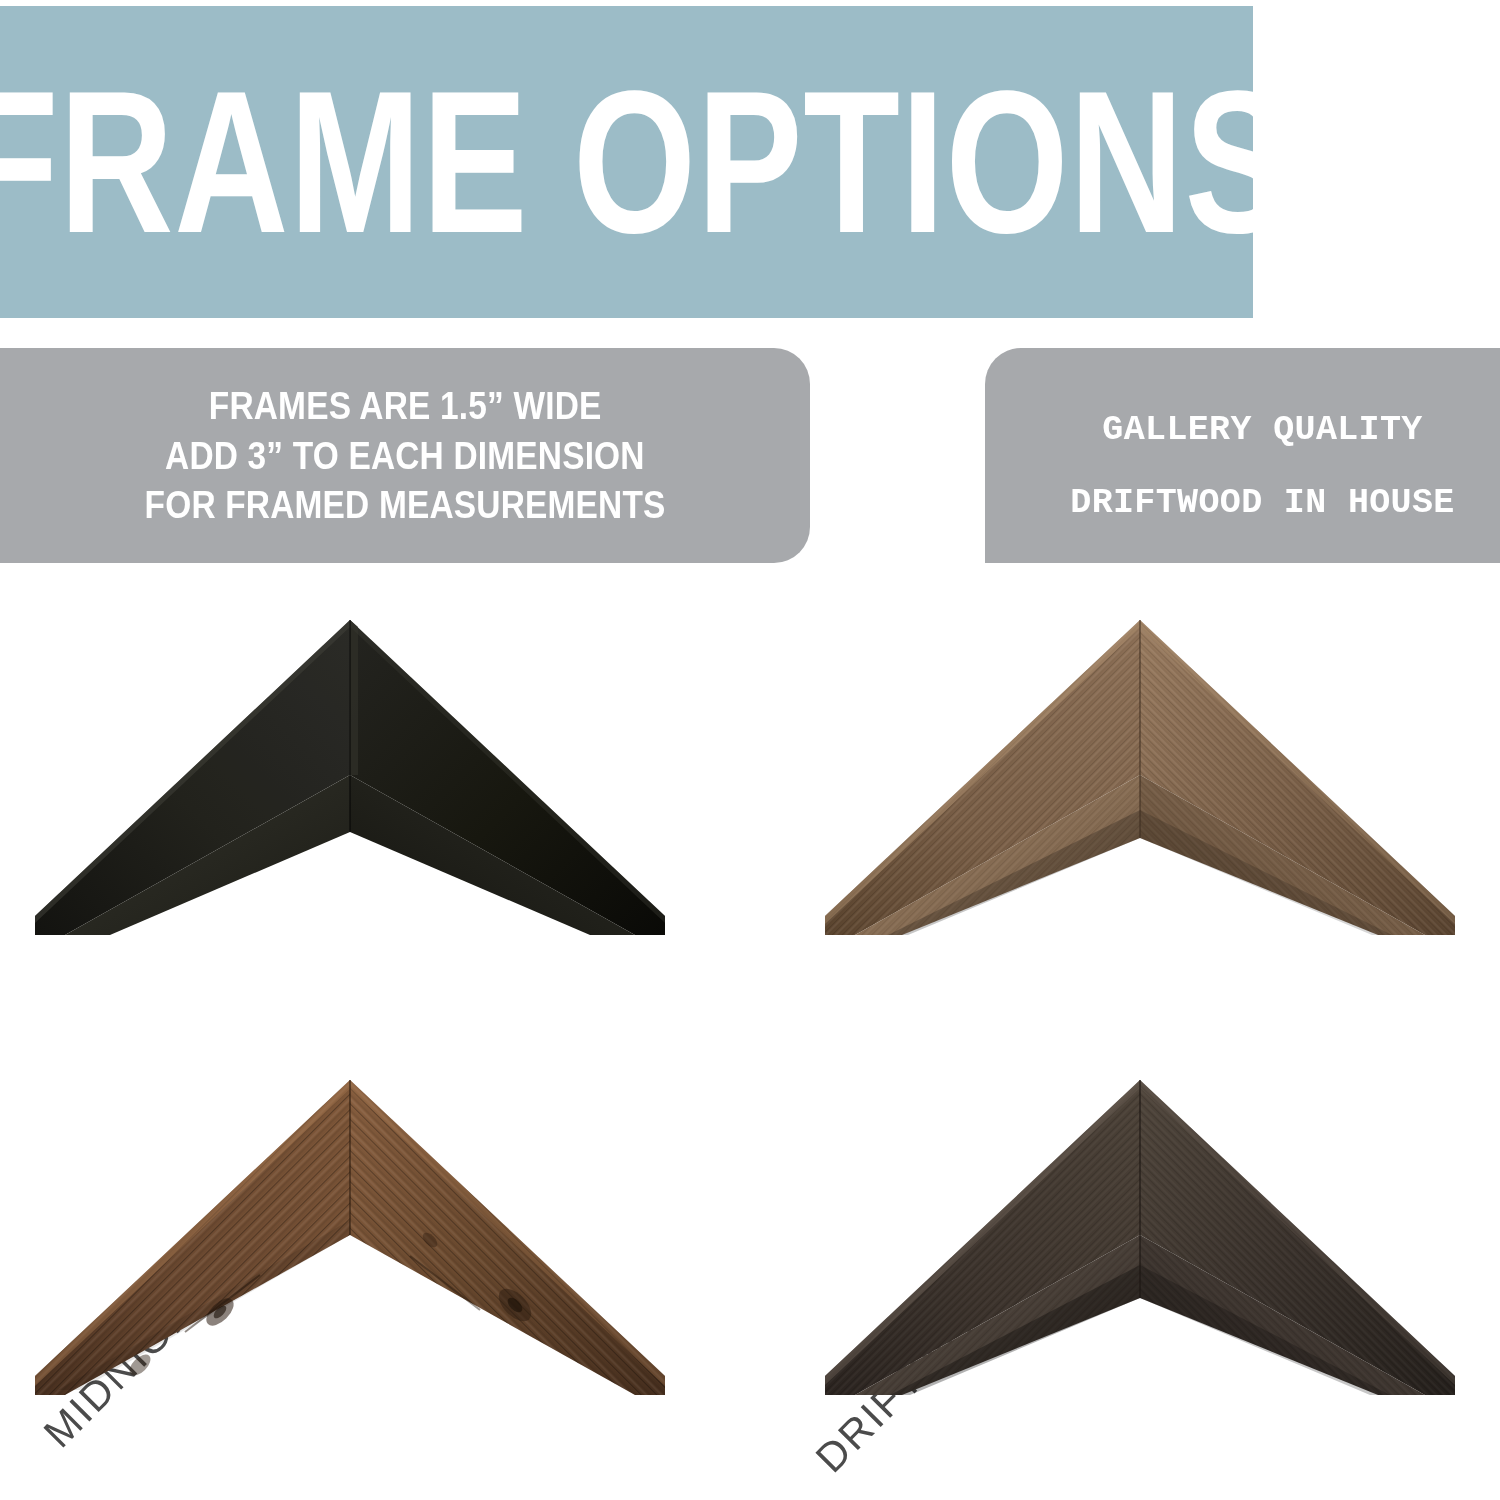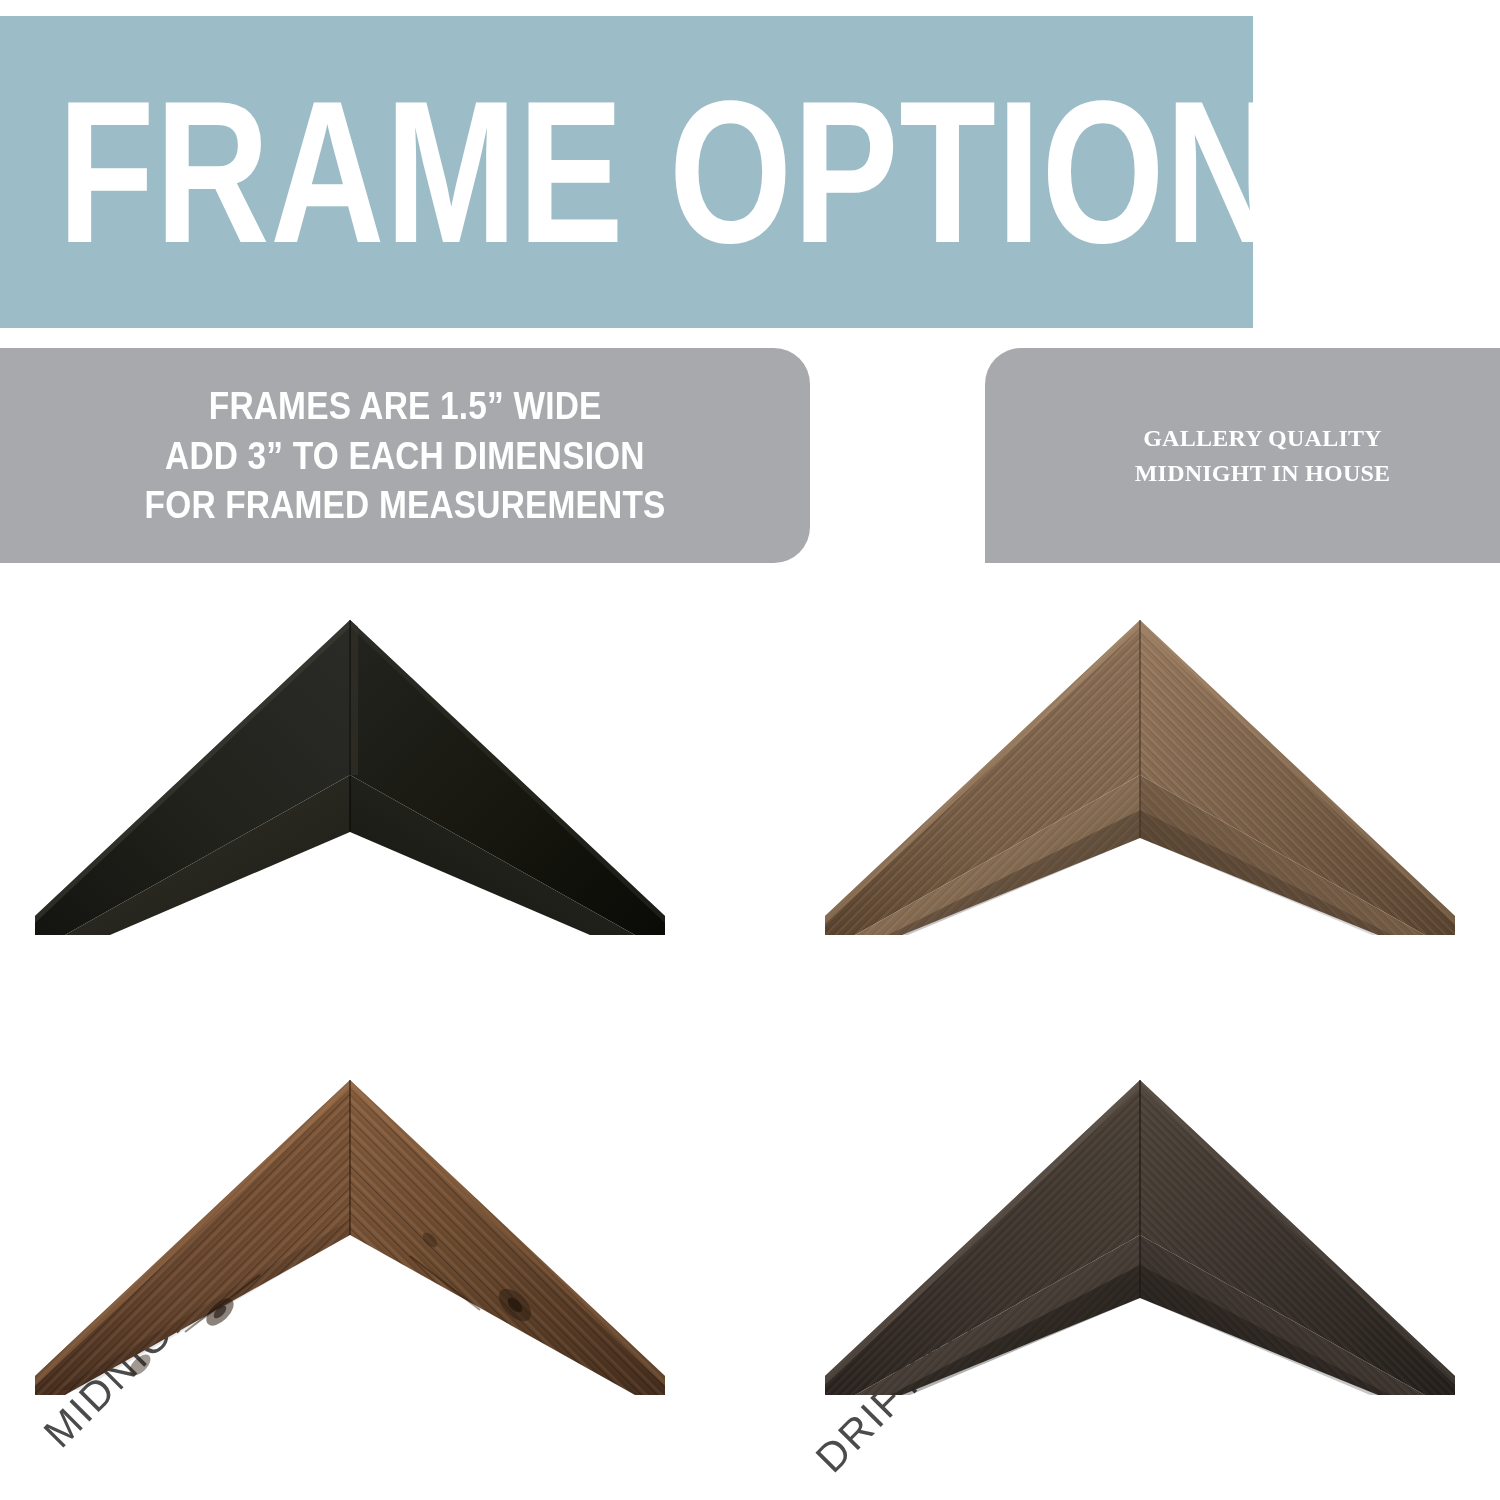--- a/index.html
+++ b/index.html
@@ -14,27 +14,27 @@
     height: 1500px;
     background: #ffffff;
     overflow: hidden;
     font-family: "Liberation Sans", sans-serif;
   }
 
   
   .banner {
     position: absolute;
     left: 0;
-    top: 16px;
+    top: 6px;
     width: 1253px;
     height: 312px;
     background: #9CBCC7;
     display: flex;
     align-items: center;
-    justify-content: flex-start;
+    justify-content: center;
   }
   .banner-title {
     color: #ffffff;
     font-family: "Liberation Sans", sans-serif;
     font-weight: 700;
     font-size: 172px;
     letter-spacing: 0.005em;
     line-height: 1;
     transform: scaleX(0.92) scaleY(1.18);
     transform-origin: center center;
@@ -72,26 +72,27 @@
   .info-left .line {
     font-family: "Liberation Sans", sans-serif;
     font-weight: 700;
     font-size: 36px;
     line-height: 1.38;
     letter-spacing: 0.005em;
     transform: scaleX(0.93) scaleY(1.1);
     white-space: nowrap;
   }
   .info-right .line {
-    font-family: Liberation Serif, serif;
+    font-family: Liberation Mono, monospace;
     font-weight: 700;
-    font-size: 24px;
+    font-size: 35px;
     line-height: 1.42;
     letter-spacing: 0.01em;
     white-space: nowrap;
+    margin-top: 23px;
   }
 
   
   .frame-cell {
     position: absolute;
     width: 700px;
     height: 420px;
   }
   .cell-tl { left: 10px;  top: 600px; }
   .cell-tr { left: 800px; top: 600px; }
@@ -133,21 +134,21 @@
   </div>
 
   <div class="info-box info-left">
     <div class="line">FRAMES ARE 1.5” WIDE</div>
     <div class="line">ADD 3” TO EACH DIMENSION</div>
     <div class="line">FOR FRAMED MEASUREMENTS</div>
   </div>
 
   <div class="info-box info-right">
     <div class="line">GALLERY QUALITY</div>
-    <div class="line">MIDNIGHT IN HOUSE</div>
+    <div class="line">DRIFTWOOD IN HOUSE</div>
   </div>
 
   <svg width="0" height="0" style="position:absolute" aria-hidden="true">
     <defs>
 
       <linearGradient id="mnLeft" x1="0" y1="1" x2="1" y2="0">
         <stop offset="0%" stop-color="#0B0B08"></stop>
         <stop offset="45%" stop-color="#1A1A14"></stop>
         <stop offset="100%" stop-color="#242420"></stop>
       </linearGradient>

